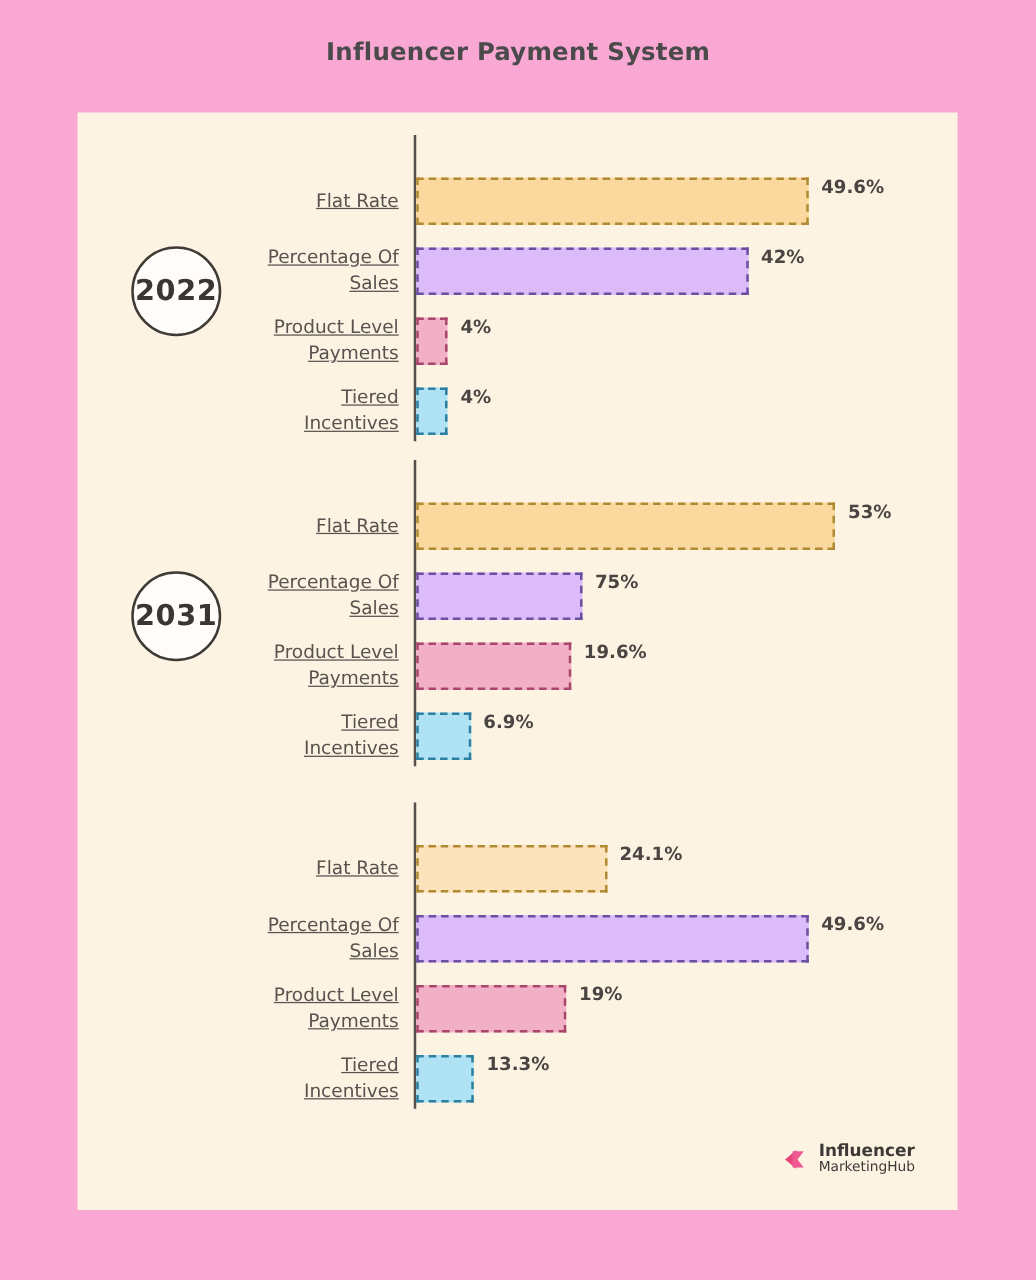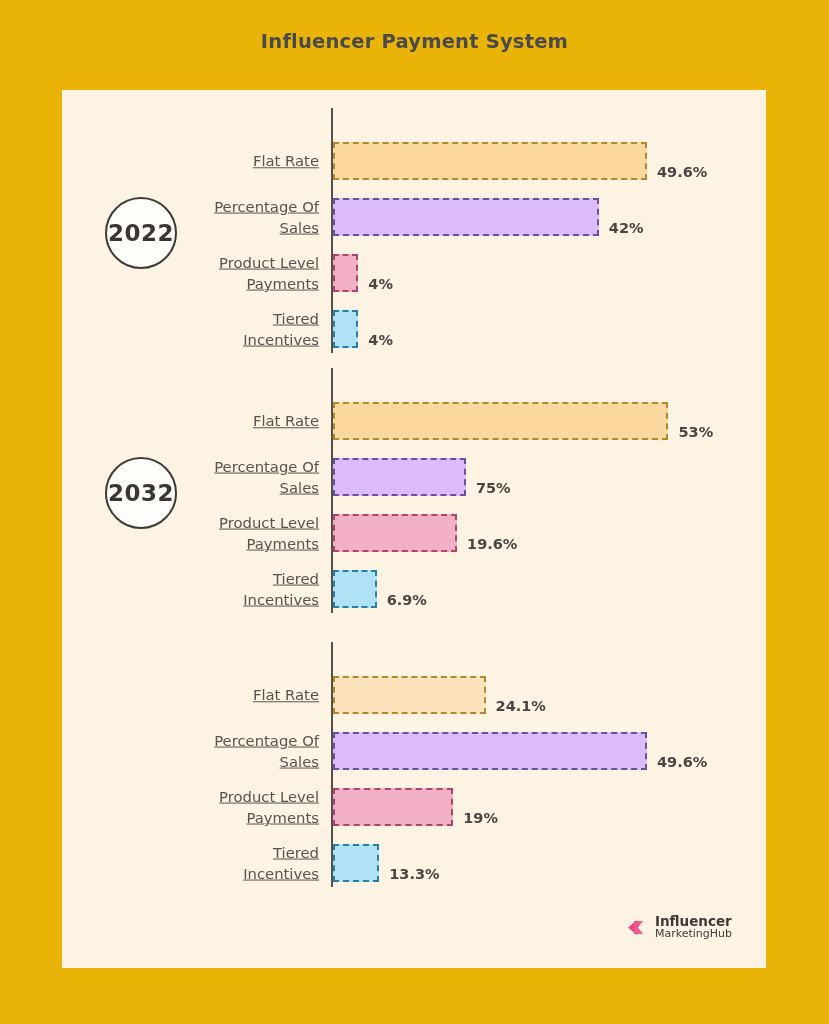--- a/index.html
+++ b/index.html
@@ -11,21 +11,21 @@
     width: 829px;
     height: 1024px;
     font-family: "DejaVu Sans", "Liberation Sans", sans-serif;
     overflow: hidden;
     position: relative;
   }
   .page {
     width: 829px;
     height: 1024px;
     position: relative;
-    background: #eab308;
+    background: #f9a8d4;
   }
   .chart-title {
     position: absolute;
     top: 30px;
     left: 0;
     width: 829px;
     text-align: center;
     font-size: 19.5px;
     font-weight: bold;
     letter-spacing: 0.2px;
@@ -84,21 +84,21 @@
     transform: translateY(-50%);
     white-space: pre-line;
     text-decoration: underline;
   }
   .bar-wrap {
     position: absolute;
     left: 271px;
     top: 50%;
     transform: translateY(-50%);
     display: flex;
-    align-items: flex-end;
+    align-items: flex-start;
   }
   .bar {
     height: 38px;
     box-sizing: border-box;
     border-style: dashed;
     border-width: 2px;
   }
   .bar-value {
     margin-left: 10px;
     font-size: 14.5px;
@@ -176,21 +176,21 @@
 Incentives</div>
             <div class="bar-wrap">
               <div class="bar" style="width: 25.32px; background: rgb(174, 226, 244); border-color: rgb(44, 127, 160);"></div>
               <div class="bar-value">4%</div>
             </div>
           </div>
         </div>
         <div class="year-group" style="top: 278px; height: 245px;">
           <div class="axis-line" style="top: 0px; height: 245px; background: rgb(85, 80, 76);"></div>
           <div class="year-badge" style="left: 43px; top: 88.5px;">
-            <span>2032</span>
+            <span>2031</span>
           </div>
           <div class="row" style="top: 30px;">
             <div class="row-label">Flat Rate</div>
             <div class="bar-wrap">
               <div class="bar" style="width: 335.49px; background: rgb(251, 217, 158); border-color: rgb(176, 138, 51);"></div>
               <div class="bar-value">53%</div>
             </div>
           </div>
           <div class="row" style="top: 86px;">
             <div class="row-label">Percentage Of

